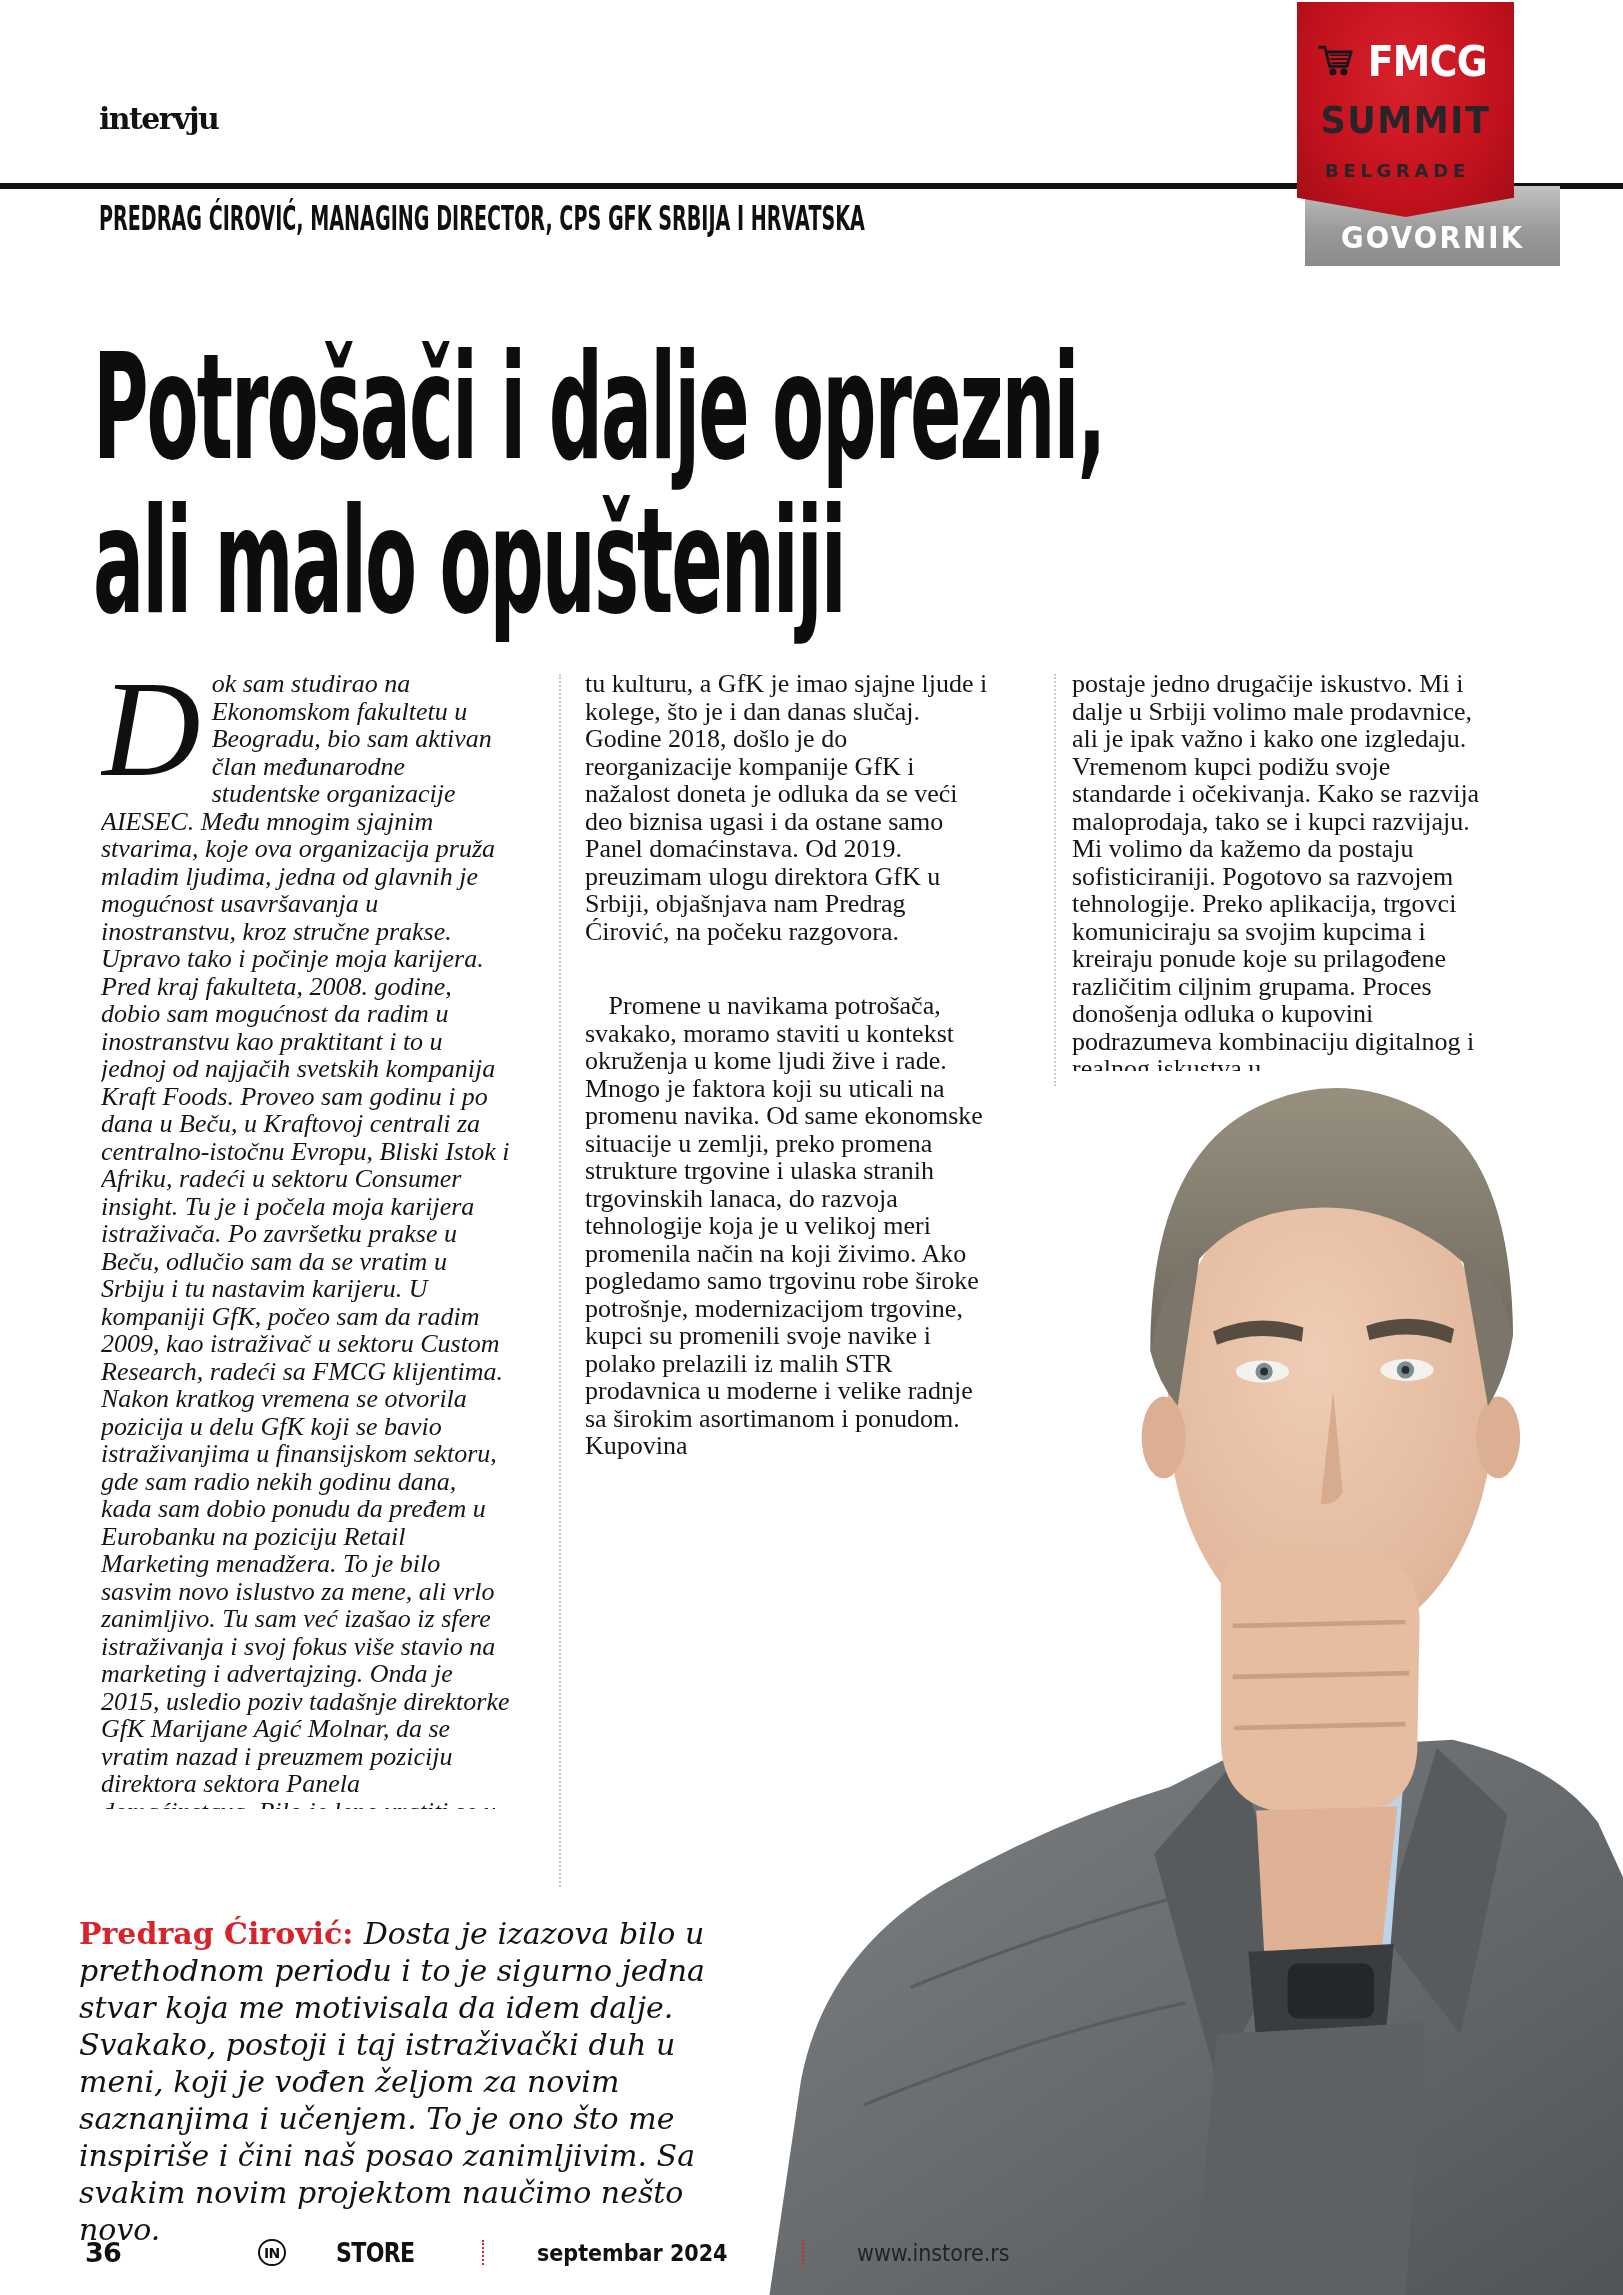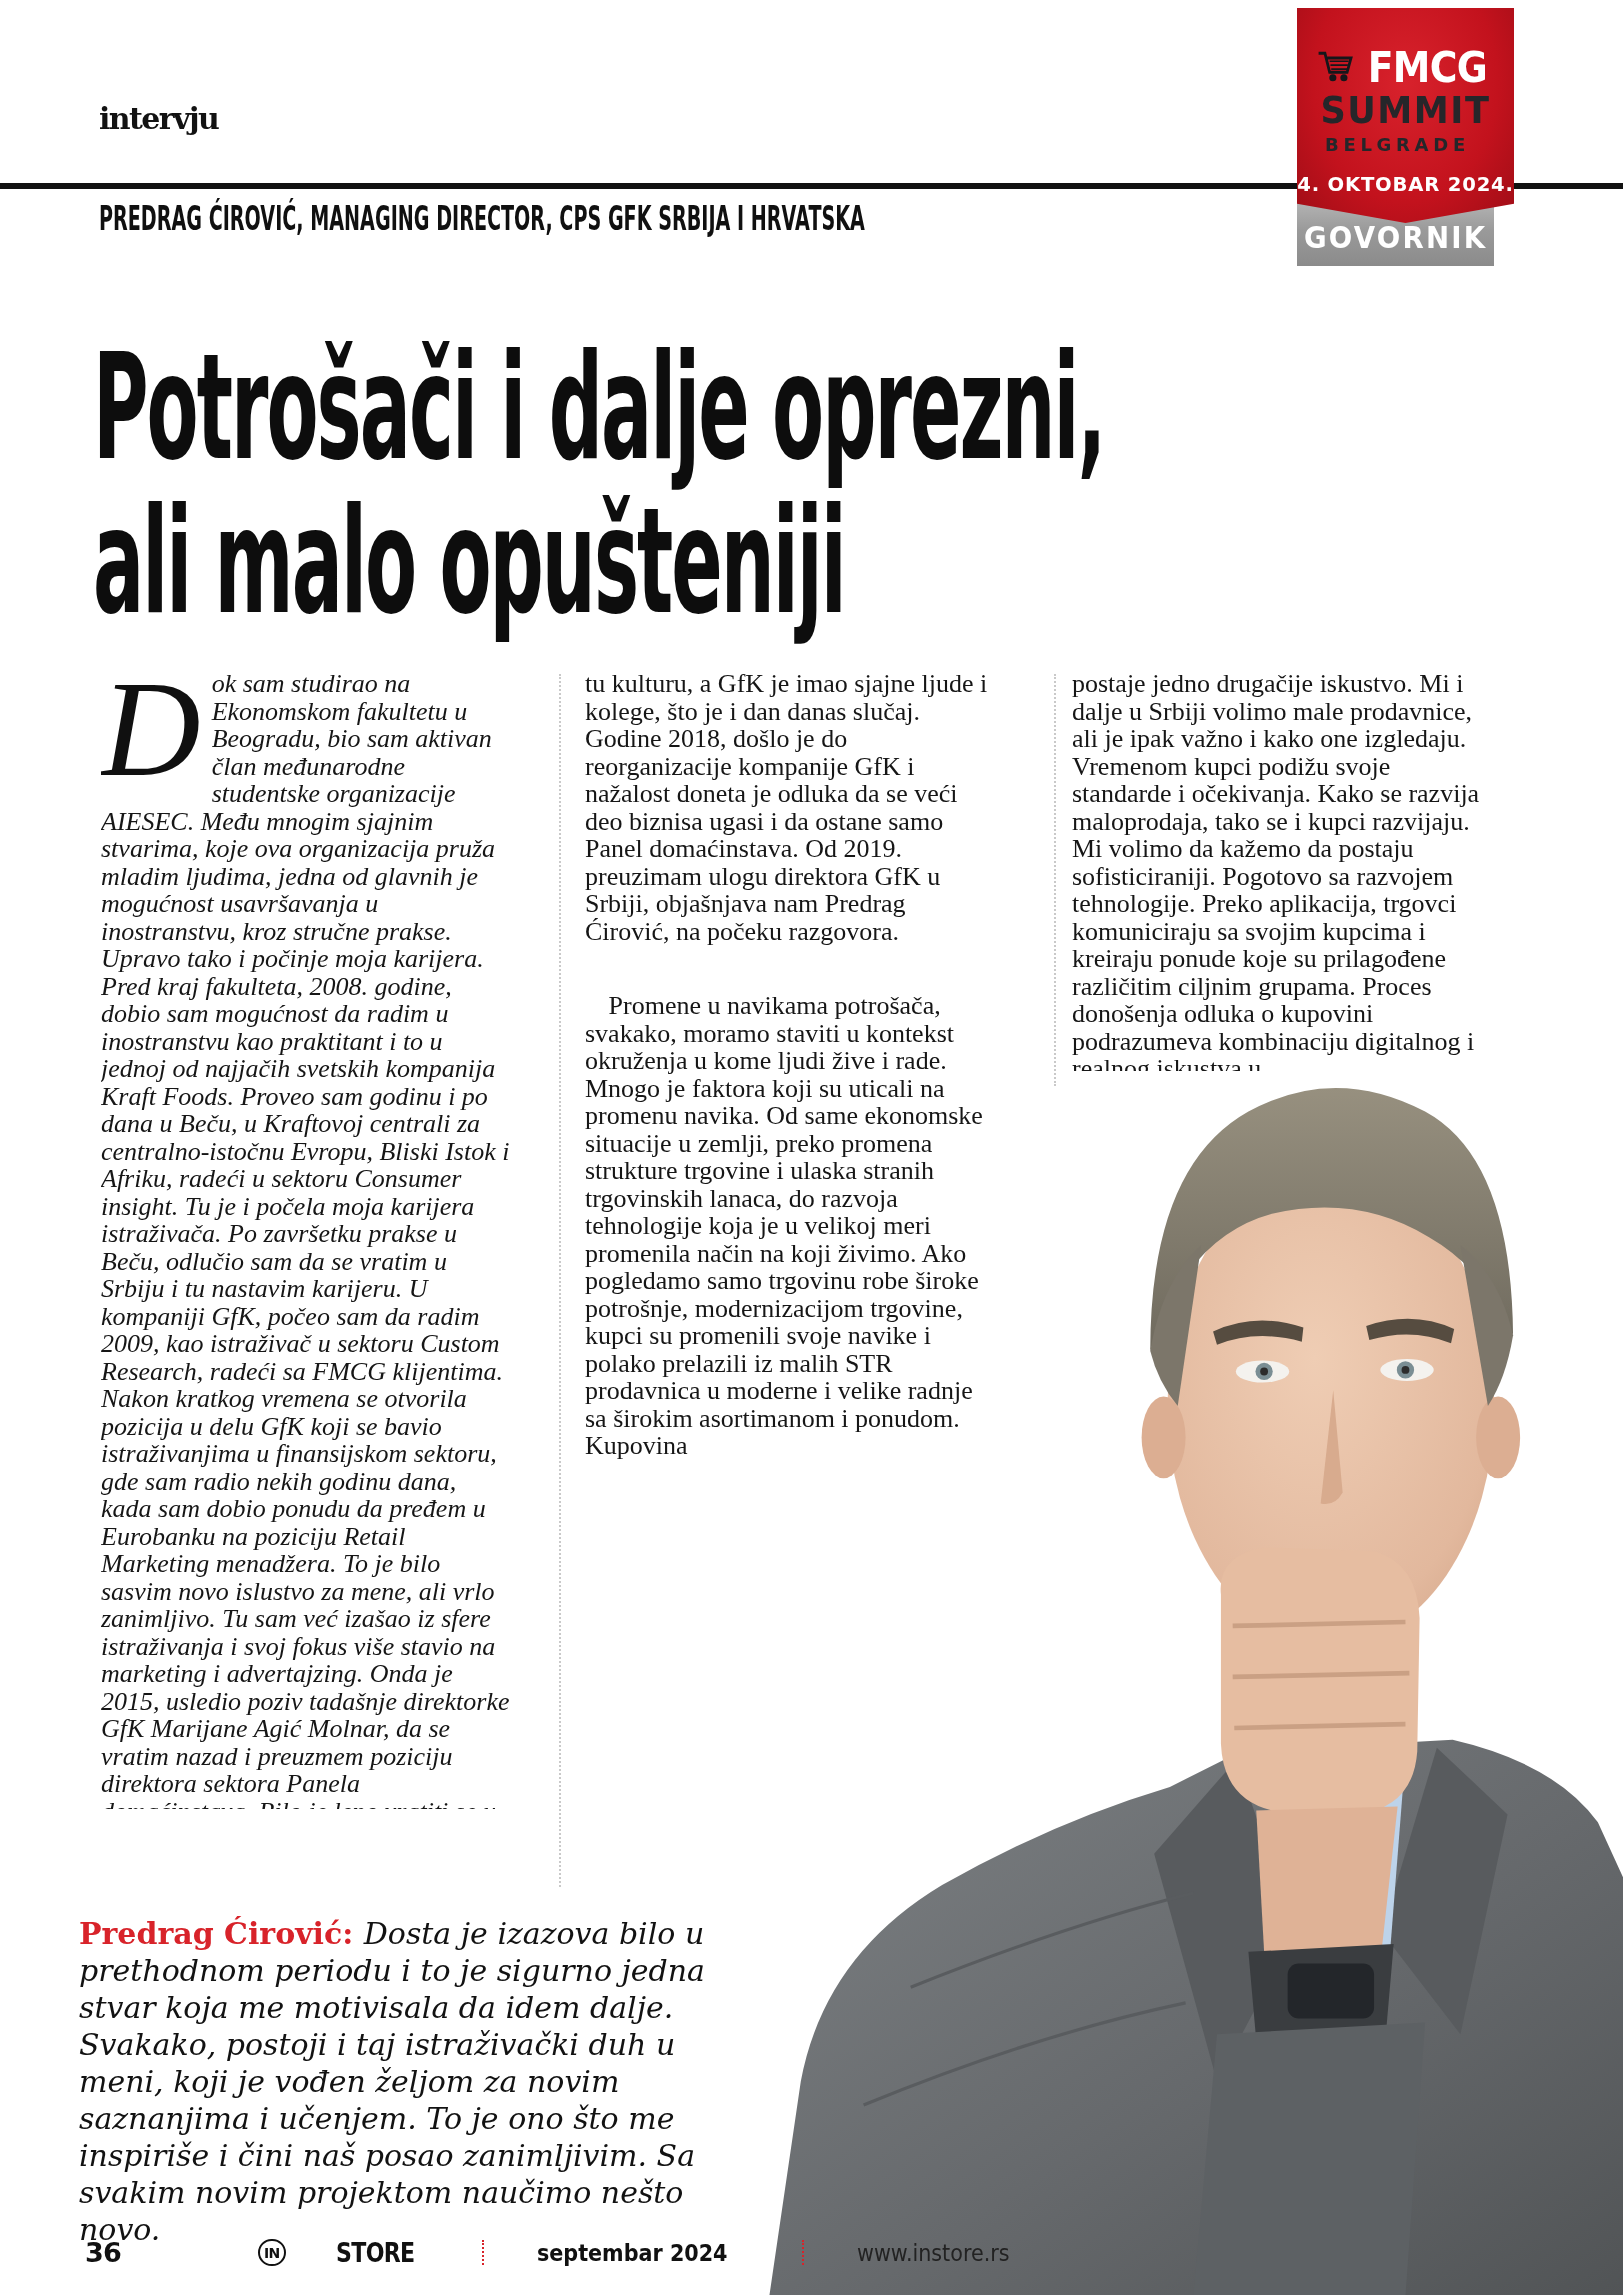--- a/index.html
+++ b/index.html
@@ -15,33 +15,33 @@
   }
   .rule{position:absolute;left:0;top:183px;width:1623px;height:6.3px;background:#111;z-index:1;}
   .kicker{
     position:absolute;left:99px;top:199px;white-space:nowrap;
     font-family:"DejaVu Sans", sans-serif;font-weight:bold;font-size:33px;
     transform:scaleX(0.58);transform-origin:left top;color:#101010;letter-spacing:0px;
   }
   
   .badge{position:absolute;left:1297px;top:0;width:217px;z-index:5;}
   .badge-gray{
-    position:absolute;left:0;top:186px;width:197px;height:80px;
+    position:absolute;left:8px;top:186px;width:255px;height:80px;
     background:linear-gradient(180deg,#c2c2c2 0%,#9a9a9a 55%,#8b8b8b 100%);
     display:flex;align-items:flex-end;justify-content:center;
   }
   .badge-gray .role{
     font-family:"DejaVu Sans", sans-serif;font-weight:bold;color:#ffffff;
     font-size:30px;letter-spacing:2.4px;margin-bottom:11px;transform:scaleX(0.92);
   }
   .badge-red{
-    position:absolute;left:0;top:8px;width:217px;height:215px;
+    position:absolute;left:0;top:2px;width:217px;height:215px;
     background:radial-gradient(ellipse at 50% 35%, #d8222c 0%, #c3121d 60%, #9e0d16 100%);
     clip-path:polygon(0 0,100% 0,100% 91%,50% 100%,0 91%);
-    display:flex;flex-direction:column;align-items:center;
+    display:flex;flex-direction:column;align-items:center;gap:16px;
   }
   .fmcg-row{display:flex;align-items:center;margin-top:35px;}
   .cart{width:38px;height:35px;margin-right:6.3px;}
   .fmcg{font-family:"DejaVu Sans", sans-serif;font-weight:bold;color:#fff;
     font-size:42px;letter-spacing:-0.8px;transform:scaleX(0.9);}
   .summit{font-family:"DejaVu Sans", sans-serif;font-weight:bold;color:#26262a;
     font-size:37px;letter-spacing:1.6px;margin-top:-3.1px;transform:scaleX(0.95);}
   .belgrade{font-family:"DejaVu Sans", sans-serif;font-weight:bold;color:#26262a;
     font-size:18px;letter-spacing:4.7px;margin-top:1.6px;align-self:flex-start;margin-left:28px;}
   .bdate{font-family:"DejaVu Sans", sans-serif;font-weight:bold;color:#fff;

